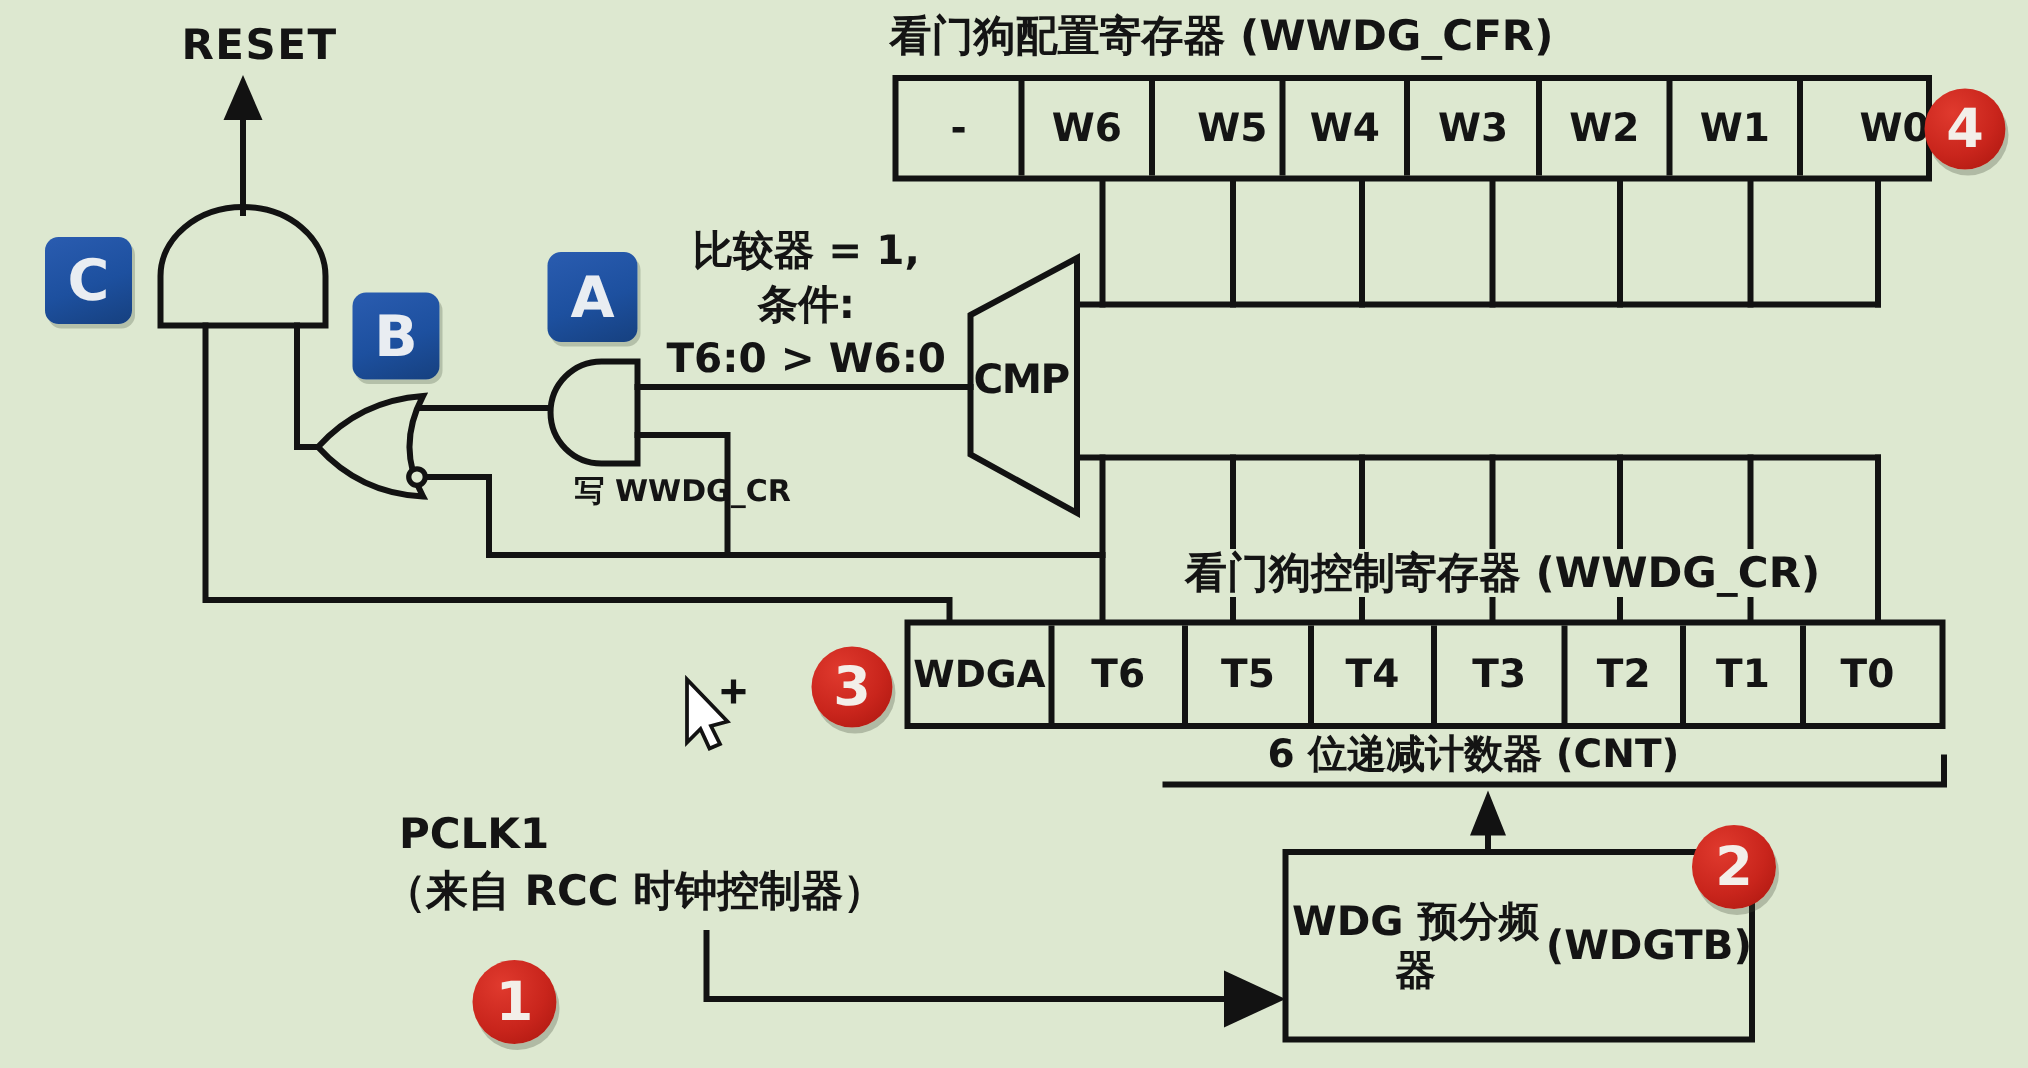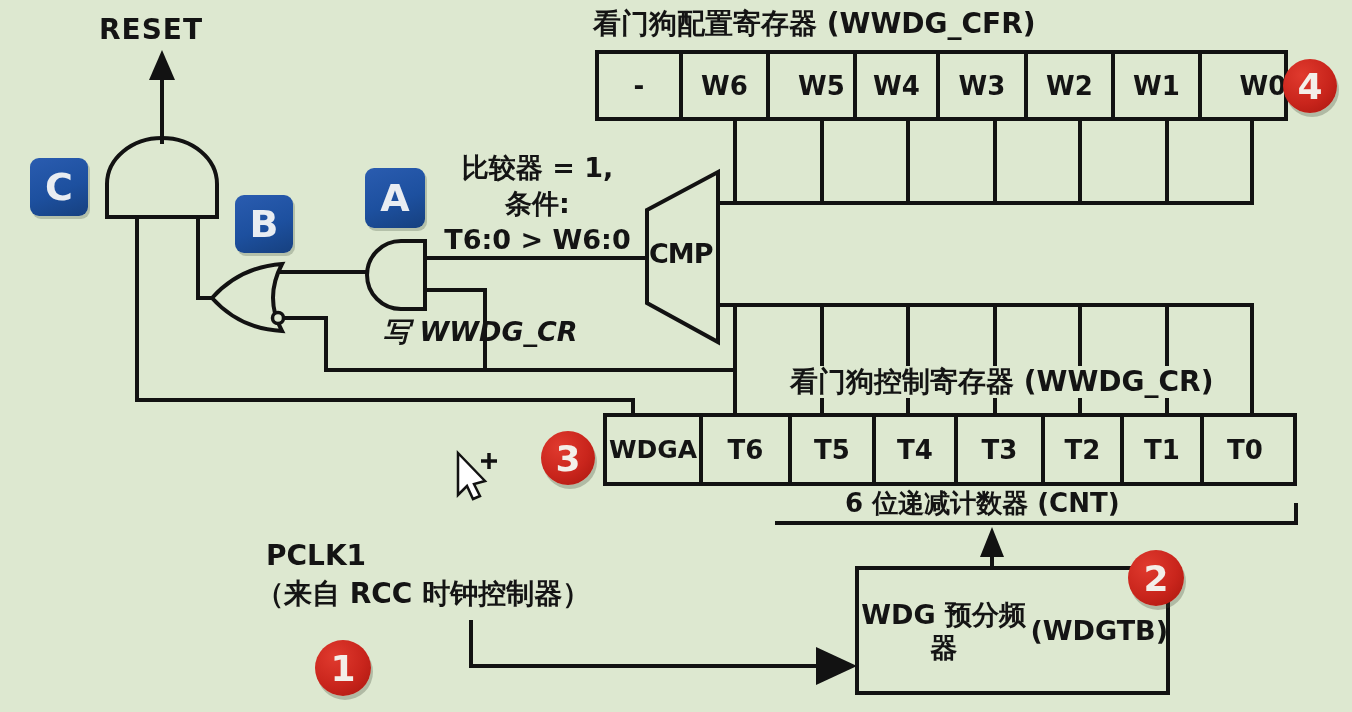--- a/index.html
+++ b/index.html
@@ -4,21 +4,21 @@
 <style>
   html,body{margin:0;padding:0;}
   .canvas{
     position:relative; width:1352px; height:712px;
     background:#dde8d0; overflow:hidden;
     font-family:"DejaVu Sans","Liberation Sans",sans-serif;
     font-weight:bold; color:#141414;
   }
   svg.layer{position:absolute;left:0;top:0;}
   .lbl{position:absolute; white-space:nowrap; line-height:1.15;}
-  .t28{font-size:28px;} .t27{font-size:27px;font-style:italic;} .t26{font-size:26px;}
+  .t28{font-size:28px;} .t27{font-size:20px;} .t26{font-size:26px;}
   .reg{position:absolute; display:flex; border:4px solid #121212; box-sizing:border-box; background:transparent;}
   .reg .cell{box-sizing:border-box; border-right:4px solid #121212; display:flex;
     align-items:center; justify-content:center; font-size:26px;}
   .reg .cell:last-child{border-right:none;}
   .badge-blue{
     position:absolute; display:flex; align-items:center; justify-content:center;
     background:linear-gradient(160deg,#2a5cb0 0%,#1d509f 55%,#16407f 100%);
     color:#e9edf2; font-size:38px; border-radius:9px;
     box-shadow:2px 3px 0 rgba(60,70,50,.25);
   }
@@ -86,21 +86,21 @@
       <polygon points="857,666 816,647 816,685"></polygon>
     </g>
 
     <g>
       <path d="M458,453 L458,495 L467,486 L473,499 L480,496 L474,484 L485,481 Z" fill="#ffffff" stroke="#121212" stroke-width="2.5" stroke-linejoin="miter"></path>
       <path d="M481,461 H497 M489,453 V469" stroke="#121212" stroke-width="3.5" fill="none"></path>
     </g>
   </svg>
 
   <div class="lbl t28" style="left:593px; top:8px;">看门狗配置寄存器 (WWDG_CFR)</div>
-  <div class="lbl t28" style="left:99px; top:14px; letter-spacing:1px;">RESET</div>
+  <div class="lbl t28" style="left:121px; top:14px; letter-spacing:1px;">RESET</div>
 
   <div class="cond" style="left:420px; top:150px; width:235px;">
     <div>比较器 = 1,</div>
     <div>条件:</div>
     <div>T6:0 &gt; W6:0</div>
   </div>
 
   <div class="lbl" style="left:649px; top:238px; font-size:27px; letter-spacing:-1px;">CMP</div>
   <div class="lbl t27" style="left:383px; top:316px;">写 WWDG_CR</div>
   <div class="lbl t28 masked" style="left:785px; top:366px;">看门狗控制寄存器 (WWDG_CR)</div>

